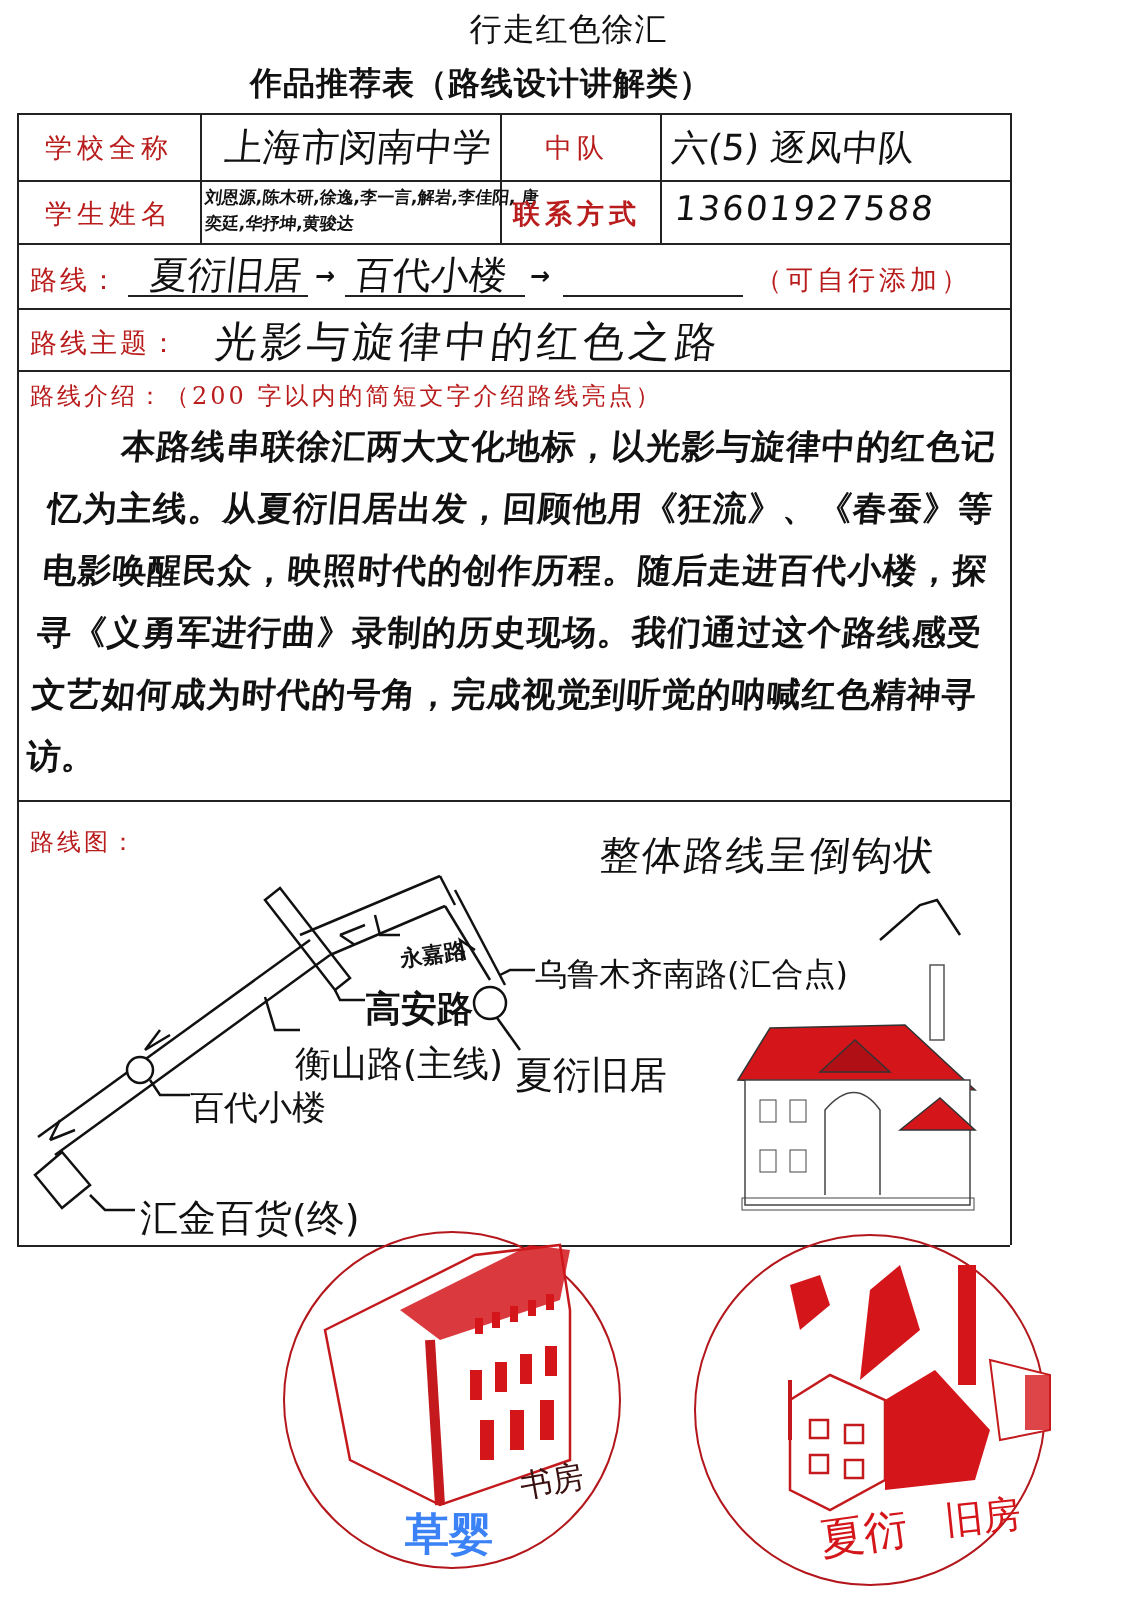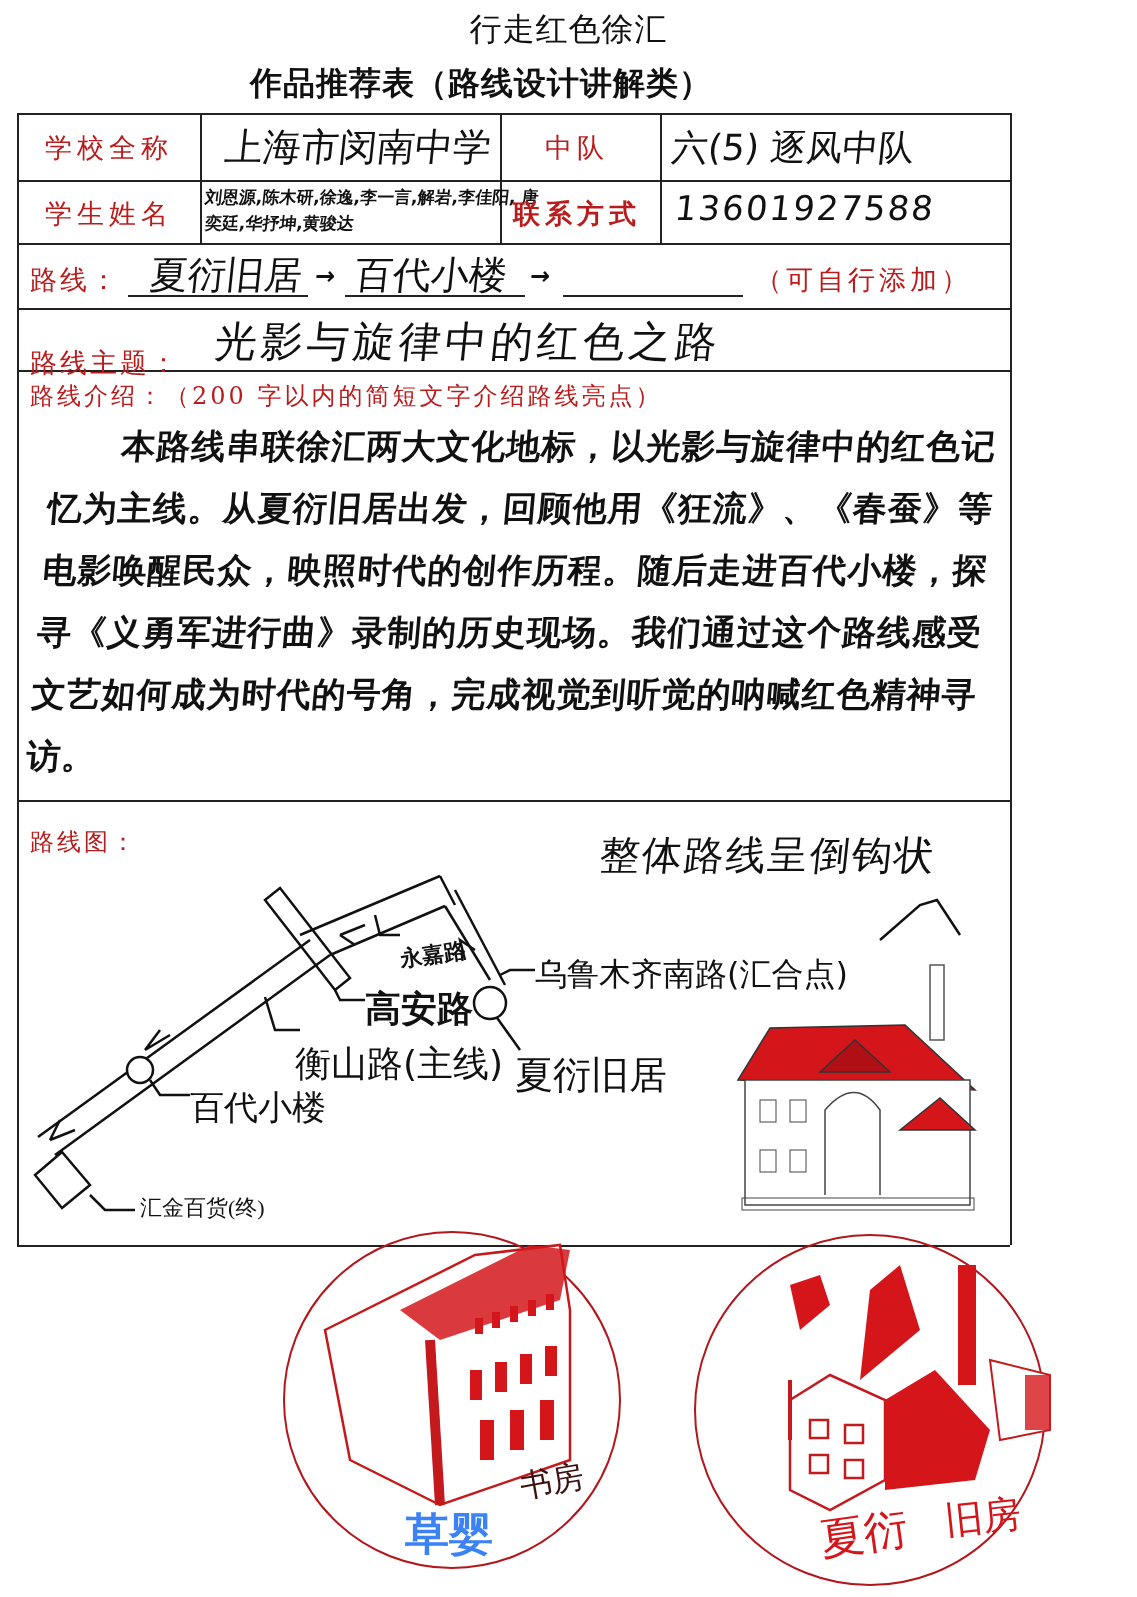--- a/index.html
+++ b/index.html
@@ -60,21 +60,21 @@
 <div class="label" style="left:30px; top:262px; letter-spacing:3px;">路线：</div>
 <div class="underline" style="left:128px; width:180px; top:295px;"></div>
 <div class="hand" style="left:150px; top:250px; font-size:38px; font-weight:normal;">夏衍旧居</div>
 <div class="hand" style="left:315px; top:262px; font-size:24px;">→</div>
 <div class="underline" style="left:345px; width:180px; top:295px;"></div>
 <div class="hand" style="left:355px; top:250px; font-size:38px; font-weight:normal;">百代小楼</div>
 <div class="hand" style="left:530px; top:262px; font-size:24px;">→</div>
 <div class="underline" style="left:563px; width:180px; top:295px;"></div>
 <div class="label" style="left:755px; top:262px; letter-spacing:4px;">（可自行添加）</div>
 
-<div class="label" style="left:30px; top:325px; letter-spacing:3px;margin-top:20px;">路线主题：</div>
+<div class="label" style="left:30px; top:325px; letter-spacing:3px;">路线主题：</div>
 <div class="hand" style="left:215px; top:314px; font-size:42px; font-weight:normal; letter-spacing:4px;">光影与旋律中的红色之路</div>
 
 <div class="label" style="left:30px; top:380px; font-size:24px; letter-spacing:3px;">路线介绍：（200 字以内的简短文字介绍路线亮点）</div>
 <div class="intro-body">本路线串联徐汇两大文化地标，以光影与旋律中的红色记忆为主线。从夏衍旧居出发，回顾他用《狂流》、《春蚕》等电影唤醒民众，映照时代的创作历程。随后走进百代小楼，探寻《义勇军进行曲》录制的历史现场。我们通过这个路线感受文艺如何成为时代的号角，完成视觉到听觉的呐喊红色精神寻访。</div>
 
 <div class="label" style="left:30px; top:826px; font-size:24px; letter-spacing:3px;">路线图：</div>
 <div class="hand" style="left:600px; top:828px; font-size:40px; font-weight:normal; letter-spacing:2px;">整体路线呈倒钩状</div>
 
 <svg width="1137" height="1597" viewBox="0 0 1137 1597">
 
@@ -167,18 +167,18 @@
     <path d="M 790 1380 L 790 1440" stroke="#c41a1e" stroke-width="4"></path>
   </g>
 </svg>
 
 <div class="map-label" style="left:400px; top:940px; font-size:22px; transform:rotate(-8deg);">永嘉路</div>
 <div class="map-label" style="left:365px; top:985px; font-size:36px;">高安路</div>
 <div class="map-label" style="left:295px; top:1040px; font-size:36px; font-weight:normal;">衡山路(主线)</div>
 <div class="map-label" style="left:535px; top:953px; font-size:32px; font-weight:normal;">乌鲁木齐南路(汇合点)</div>
 <div class="map-label" style="left:515px; top:1050px; font-size:38px; font-weight:normal;">夏衍旧居</div>
 <div class="map-label" style="left:190px; top:1085px; font-size:34px; font-weight:normal;">百代小楼</div>
-<div class="map-label" style="left:140px; top:1193px; font-size:22px; font-weight:normal;font-family:Liberation Serif, serif;">汇金百货(终)</div>
+<div class="map-label" style="left:140px; top:1193px; font-size:38px; font-weight:normal;">汇金百货(终)</div>
 
 <div class="map-label" style="left:405px; top:1505px; font-size:44px; color:#3b82f6;">草婴</div>
 <div class="map-label" style="left:520px; top:1460px; font-size:32px; font-weight:normal; color:#3a1010; transform:rotate(-10deg);">书房</div>
 <div class="map-label" style="left:820px; top:1505px; font-size:44px; font-weight:normal; color:#d4161b; transform:rotate(-8deg);">夏衍</div>
 <div class="map-label" style="left:945px; top:1492px; font-size:38px; font-weight:normal; color:#d4161b; transform:rotate(-6deg);">旧房</div>
 
 </body></html>

